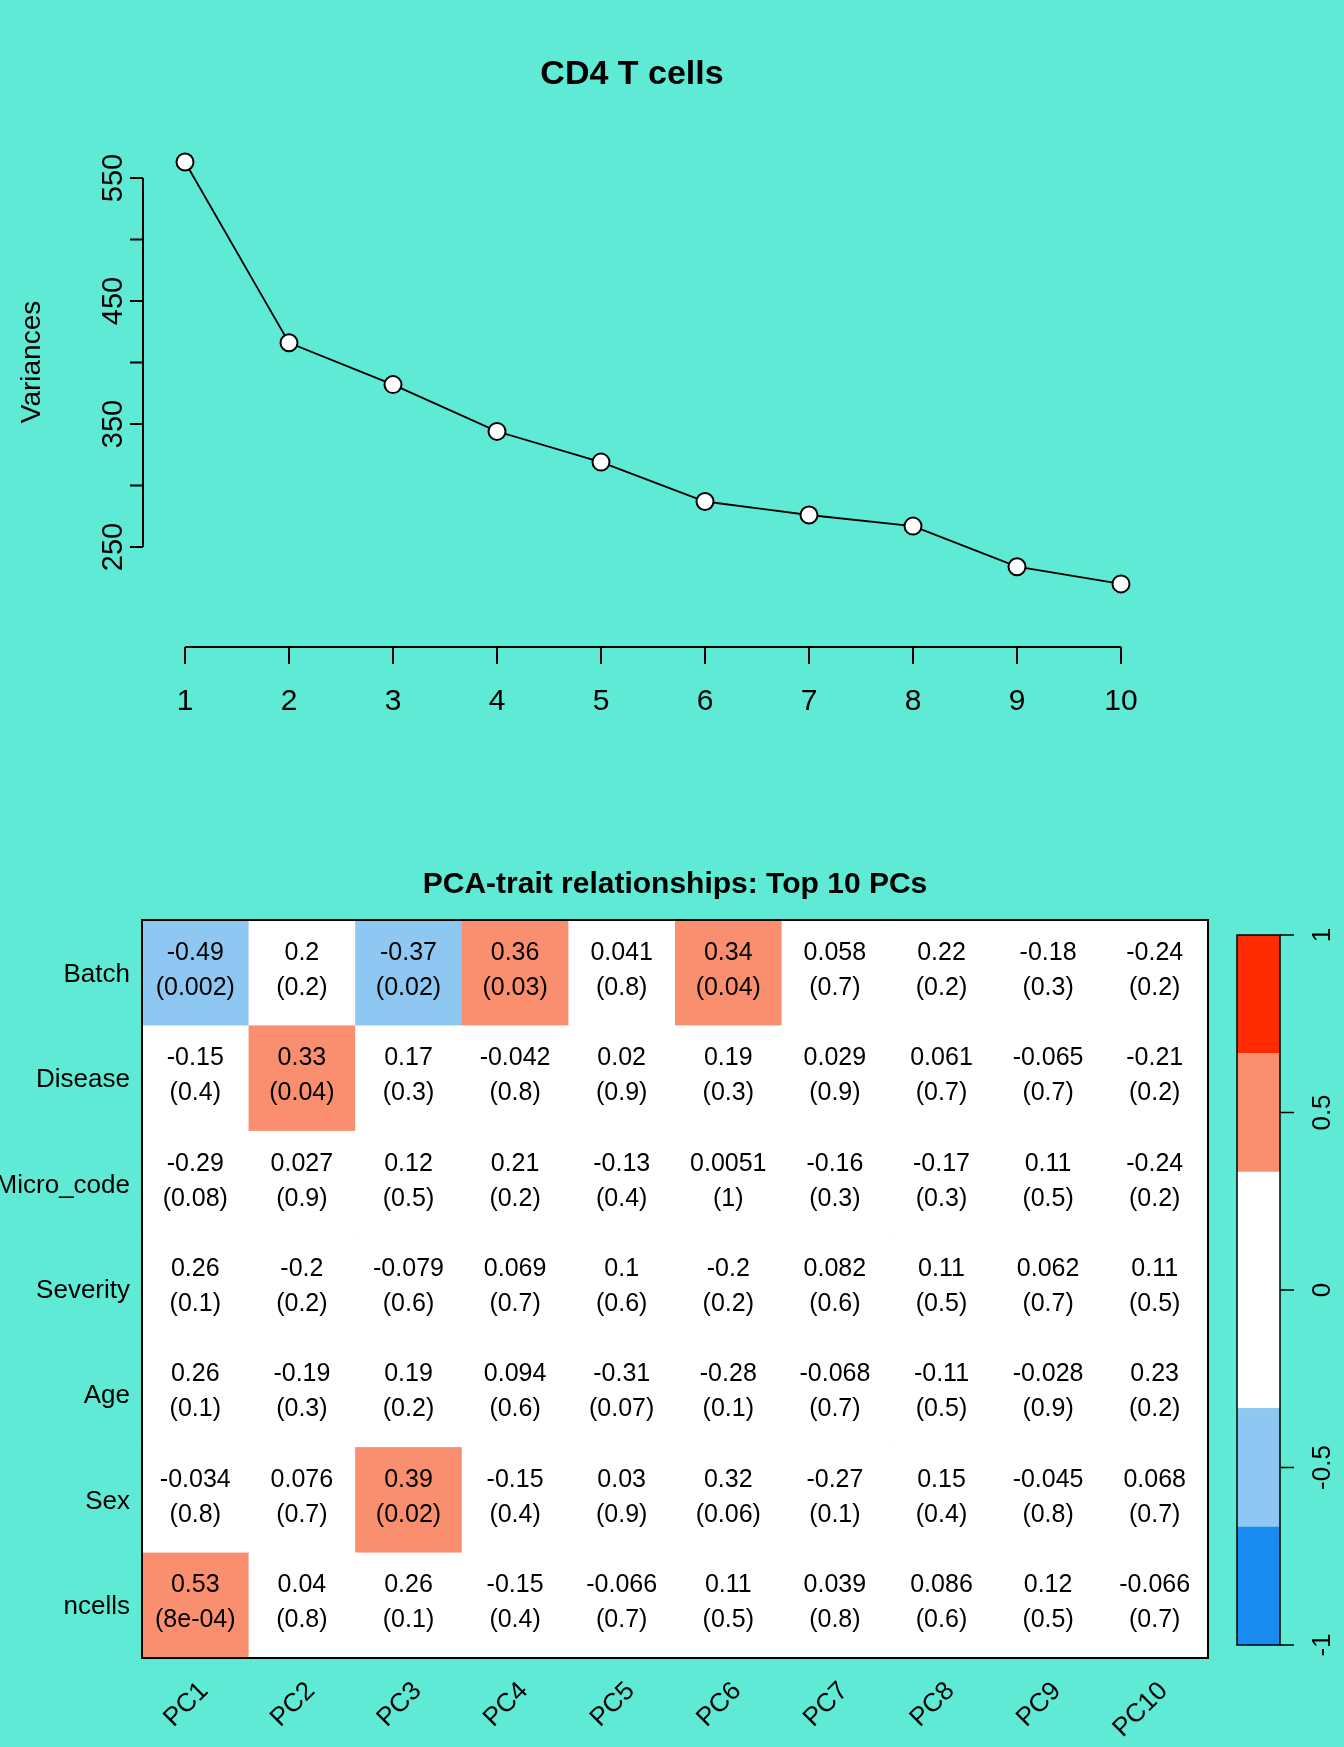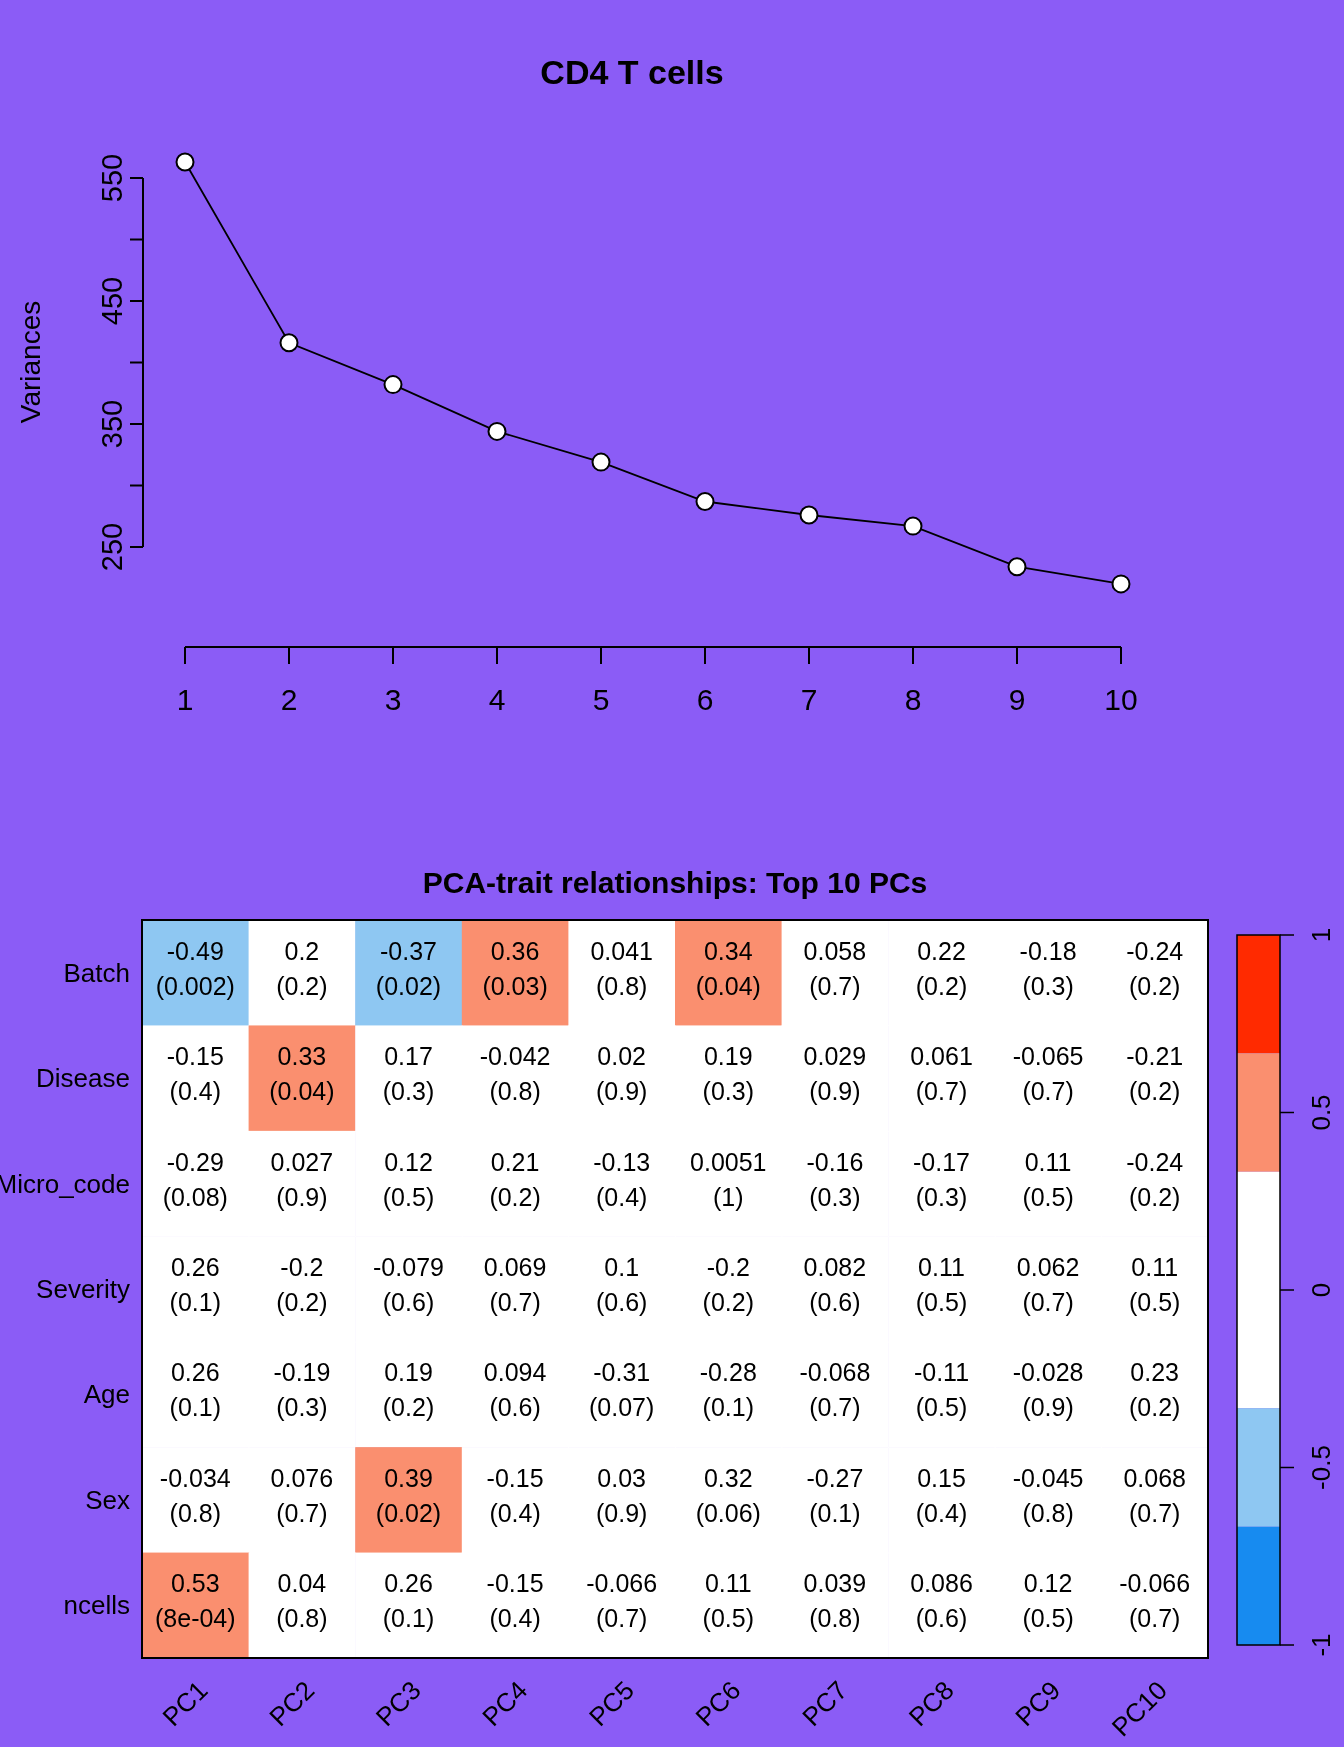--- a/index.html
+++ b/index.html
@@ -1,19 +1,19 @@
 <!DOCTYPE html>
 <html><head>
 <meta charset="utf-8">
 <style>
   html,body { margin:0; padding:0; background:#ffffff; }
   .page {
     position:relative;
     width:1344px; height:1747px;
-    background:#8b5cf6;
+    background:#5eead4;
     font-family:"Liberation Sans", sans-serif;
     overflow:hidden;
   }
   svg text {
     font-family:"Liberation Sans", sans-serif;
     fill:#000000;
   }
   .title-text { font-weight:bold; }
 </style>
 </head>

